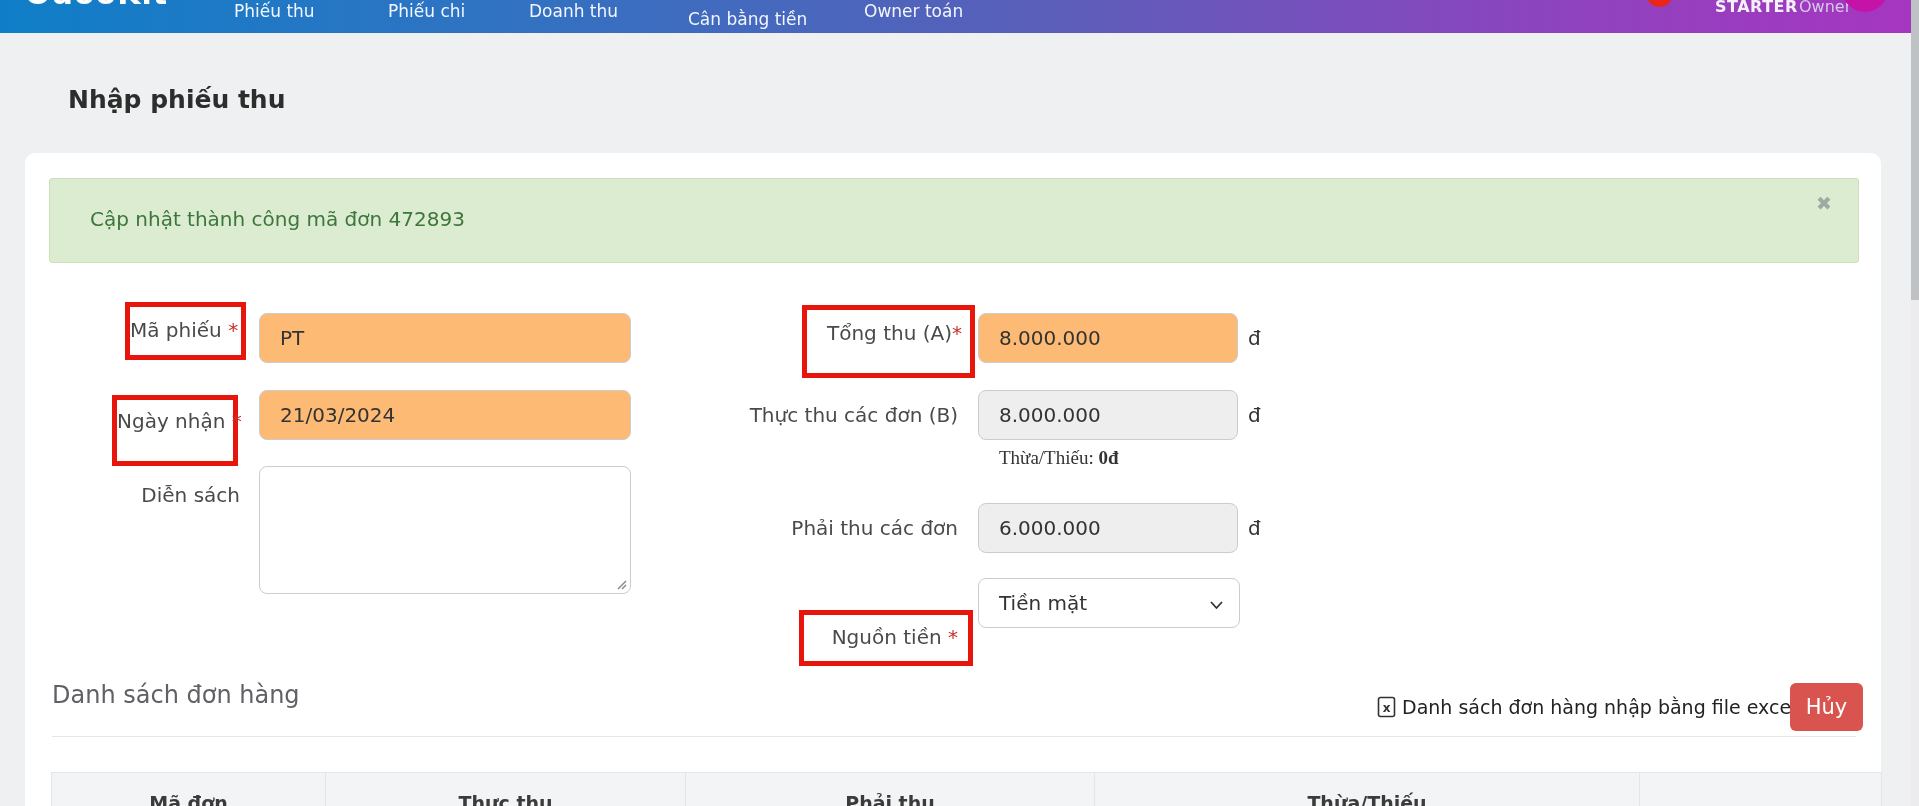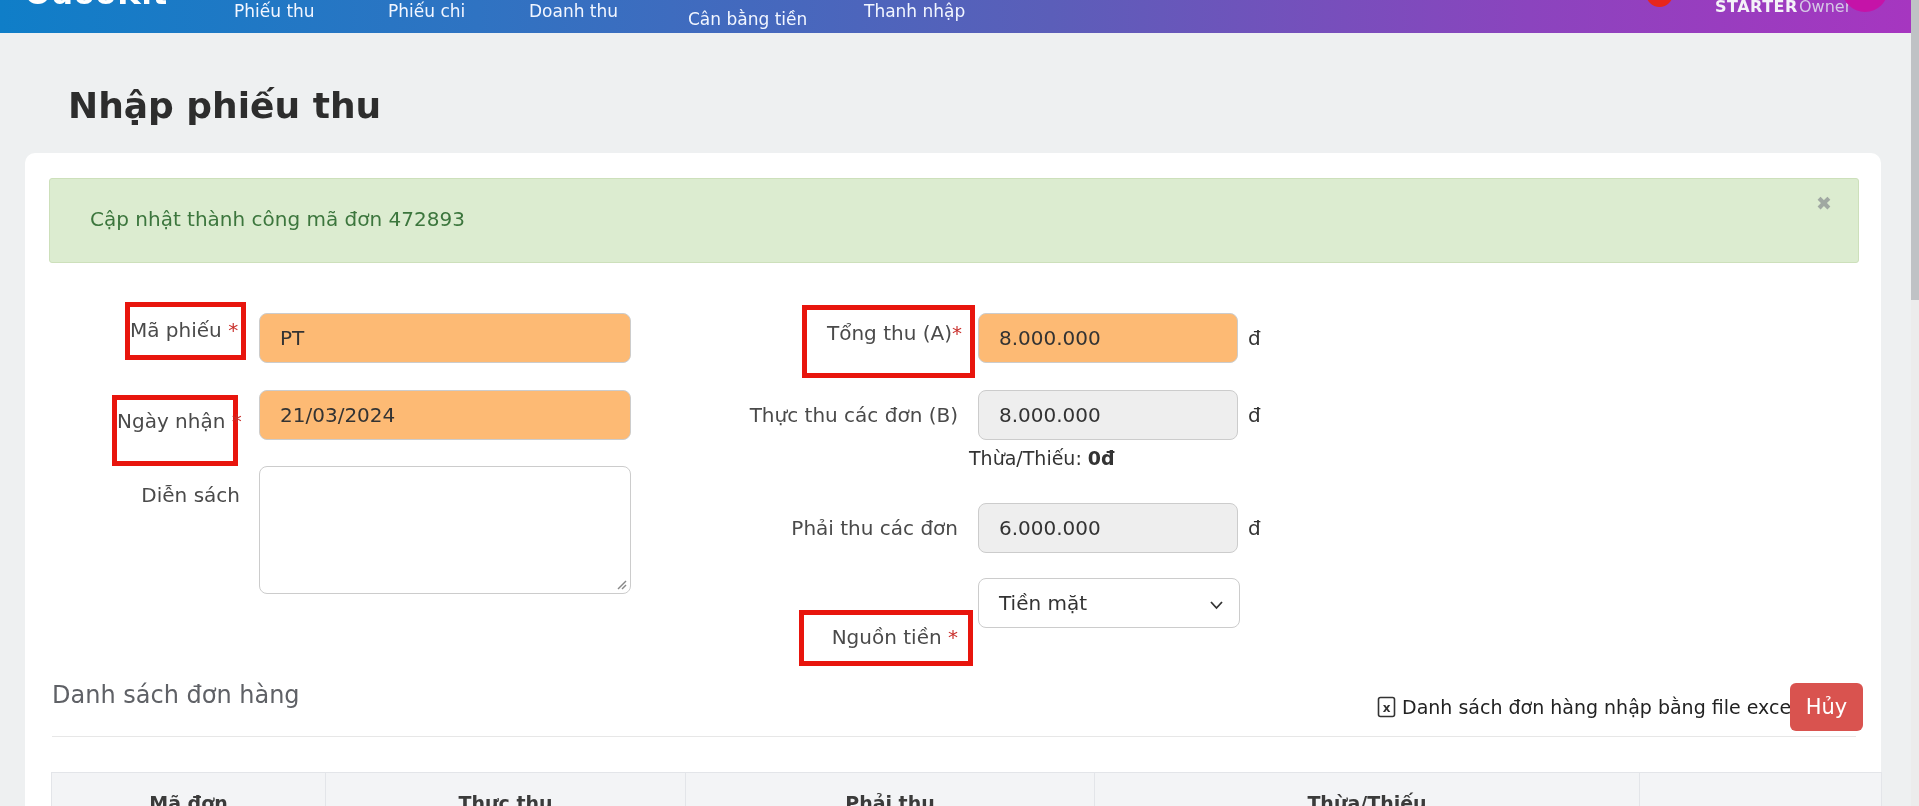--- a/index.html
+++ b/index.html
@@ -22,21 +22,21 @@
   .nav-badge{left:1646px;top:-20px;width:27px;height:27px;border-radius:50%;background:#e8261c;}
   .nav-plan{left:1715px;top:-3px;font-size:16px;color:#f4f2f8;font-weight:600;letter-spacing:.5px;}
   .nav-role{left:1799px;top:-3px;font-size:16px;color:#d6c9e6;}
   .nav-avatar{left:1842px;top:-34px;width:46px;height:46px;border-radius:50%;background:#c513a8;}
 
   
   .scroll-track{left:1911px;top:0;width:8px;height:806px;background:#ececec;}
   .scroll-thumb{left:1911px;top:0;width:8px;height:300px;background:#bfc2c5;}
 
   
-  .page-title{left:68px;top:85px;font-size:36px;font-weight:bold;color:#2d2d2d;}
+  .page-title{left:68px;top:85px;font-size:25px;font-weight:bold;color:#2d2d2d;}
   .card{
     left:25px;top:153px;width:1856px;height:700px;background:#ffffff;
     border-radius:10px;
   }
 
   
   .alert{
     left:24px;top:25px;width:1808px;height:83px;
     background:#dcecd0;border:1px solid #cde0bb;border-radius:3px;
   }
@@ -84,21 +84,21 @@
 </style>
 </head>
 <body>
 
 <div class="abs navbar">
   <div class="abs logo">OdooKit</div>
   <div class="abs nav-item" style="left:234px;">Phiếu thu</div>
   <div class="abs nav-item" style="left:388px;">Phiếu chi</div>
   <div class="abs nav-item" style="left:529px;">Doanh thu</div>
   <div class="abs nav-item" style="left:688px;margin-top:8px;">Cân bằng tiền</div>
-  <div class="abs nav-item" style="left:864px;">Thanh nhập</div>
+  <div class="abs nav-item" style="left:864px;">Owner toán</div>
   <div class="abs nav-badge"></div>
   <div class="abs nav-plan">STARTER</div>
   <div class="abs nav-role">Owner</div>
   <div class="abs nav-avatar"></div>
 </div>
 
 <div class="abs scroll-track"></div>
 <div class="abs scroll-thumb"></div>
 
 <div class="abs page-title">Nhập phiếu thu</div>
@@ -130,21 +130,21 @@
 
   <div class="abs red-rect" style="left:777px;top:152px;width:173px;height:73px;">
     <div class="f-label" style="text-align:right;padding-top:11px;padding-right:8px;"><span>Tổng thu (A)</span><span class="req">*</span></div>
   </div>
   <input class="abs t-input" style="left: 953px; top: 160px; width: 260px; height: 50px;" value="8.000.000">
   <div class="abs suffix" style="left:1223px;top:173px;">đ</div>
 
   <div class="abs f-label" style="left:633px;top:403px;width:300px;text-align:right;top:250px;">Thực thu các đơn (B)</div>
   <input class="abs t-input disabled" style="left: 953px; top: 237px; width: 260px; height: 50px;" disabled="" value="8.000.000">
   <div class="abs suffix" style="left:1223px;top:250px;">đ</div>
-  <div class="abs thua-line" style="left:944px;top:294px;"><span>Thừa/Thiếu: </span><b>0đ</b></div>
+  <div class="abs thua-line" style="left:974px;top:294px;font-family:Liberation Serif, serif;"><span>Thừa/Thiếu: </span><b>0đ</b></div>
 
   <div class="abs f-label" style="left:633px;top:363px;width:300px;text-align:right;">Phải thu các đơn</div>
   <input class="abs t-input disabled" style="left: 953px; top: 350px; width: 260px; height: 50px;" disabled="" value="6.000.000">
   <div class="abs suffix" style="left:1223px;top:363px;">đ</div>
 
   <div class="abs red-rect" style="left:774px;top:426px;width:174px;height:56px;margin-top:31px;">
     <div class="f-label" style="text-align:right;line-height:44px;padding-right:10px;"><span>Nguồn tiền</span> <span class="req">*</span></div>
   </div>
   <div class="abs sec-title">Danh sách đơn hàng</div>
 

